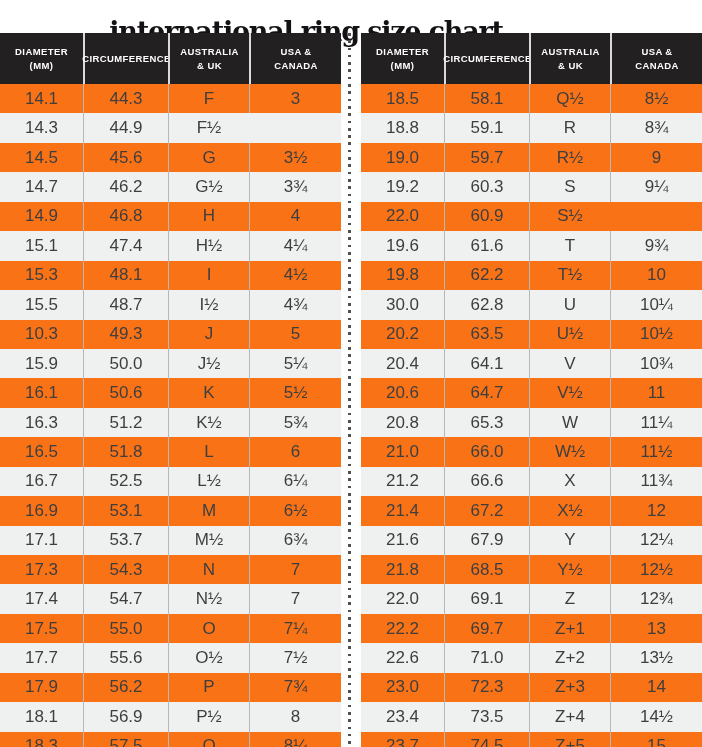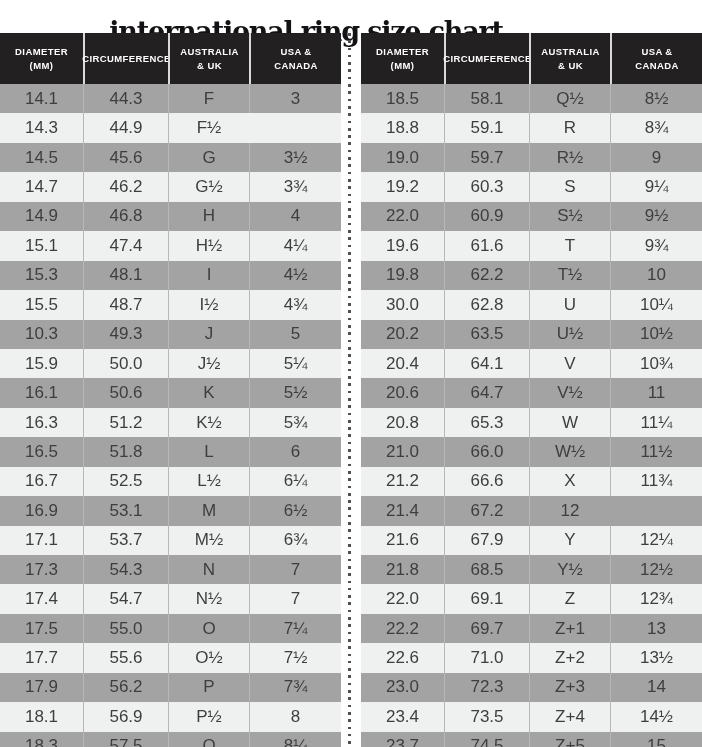--- a/index.html
+++ b/index.html
@@ -62,21 +62,21 @@
 
   .tbody {
     display: flex;
     flex-direction: column;
     height: 677px;
   }
   .tr {
     flex: 1;
     display: grid;
     grid-template-columns: 83px 85px 81px 1fr;
-    background: #a3a3a3;
+    background: #f97316;
   }
   .tr:nth-child(even) { background: var(--row-alt, #eff1f1); }
   .td {
     display: flex;
     align-items: center;
     justify-content: center;
     font-size: 17px;
     color: var(--body-text, #3e3e40);
   }
   .td + .td { border-left: 1px solid var(--col-line, #b7b7b7); }
@@ -303,21 +303,20 @@
         <div class="tr">
           <div class="td">19.2</div>
           <div class="td">60.3</div>
           <div class="td">S</div>
           <div class="td">9¼</div>
         </div>
         <div class="tr">
           <div class="td">22.0</div>
           <div class="td">60.9</div>
           <div class="td">S½</div>
-          <div class="td">9½</div>
         </div>
         <div class="tr">
           <div class="td">19.6</div>
           <div class="td">61.6</div>
           <div class="td">T</div>
           <div class="td">9¾</div>
         </div>
         <div class="tr">
           <div class="td">19.8</div>
           <div class="td">62.2</div>
@@ -362,20 +361,21 @@
         </div>
         <div class="tr">
           <div class="td">21.2</div>
           <div class="td">66.6</div>
           <div class="td">X</div>
           <div class="td">11¾</div>
         </div>
         <div class="tr">
           <div class="td">21.4</div>
           <div class="td">67.2</div>
+          <div class="td">X½</div>
           <div class="td">12</div>
         </div>
         <div class="tr">
           <div class="td">21.6</div>
           <div class="td">67.9</div>
           <div class="td">Y</div>
           <div class="td">12¼</div>
         </div>
         <div class="tr">
           <div class="td">21.8</div>

